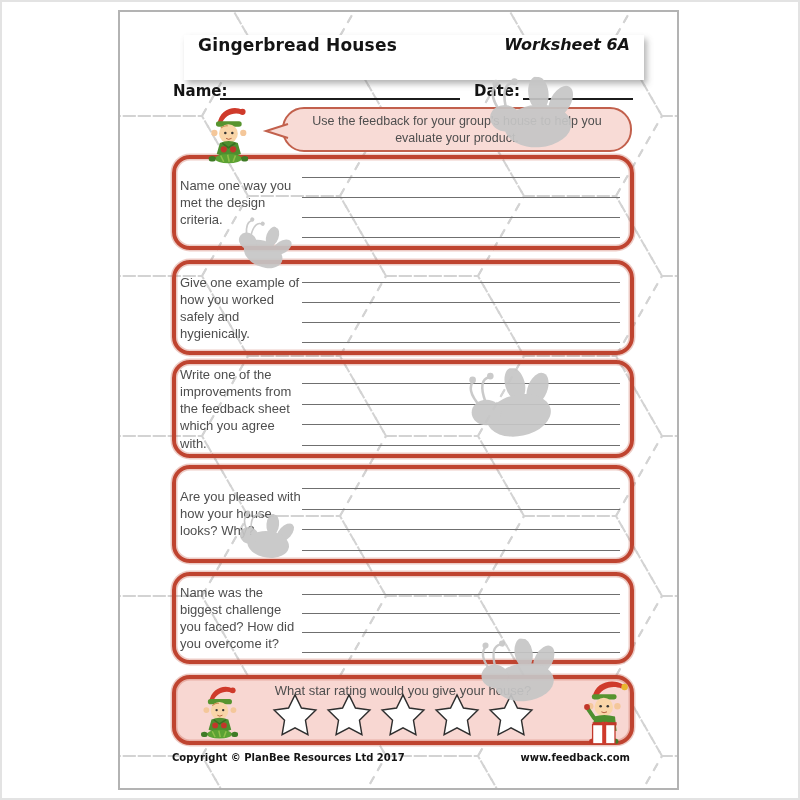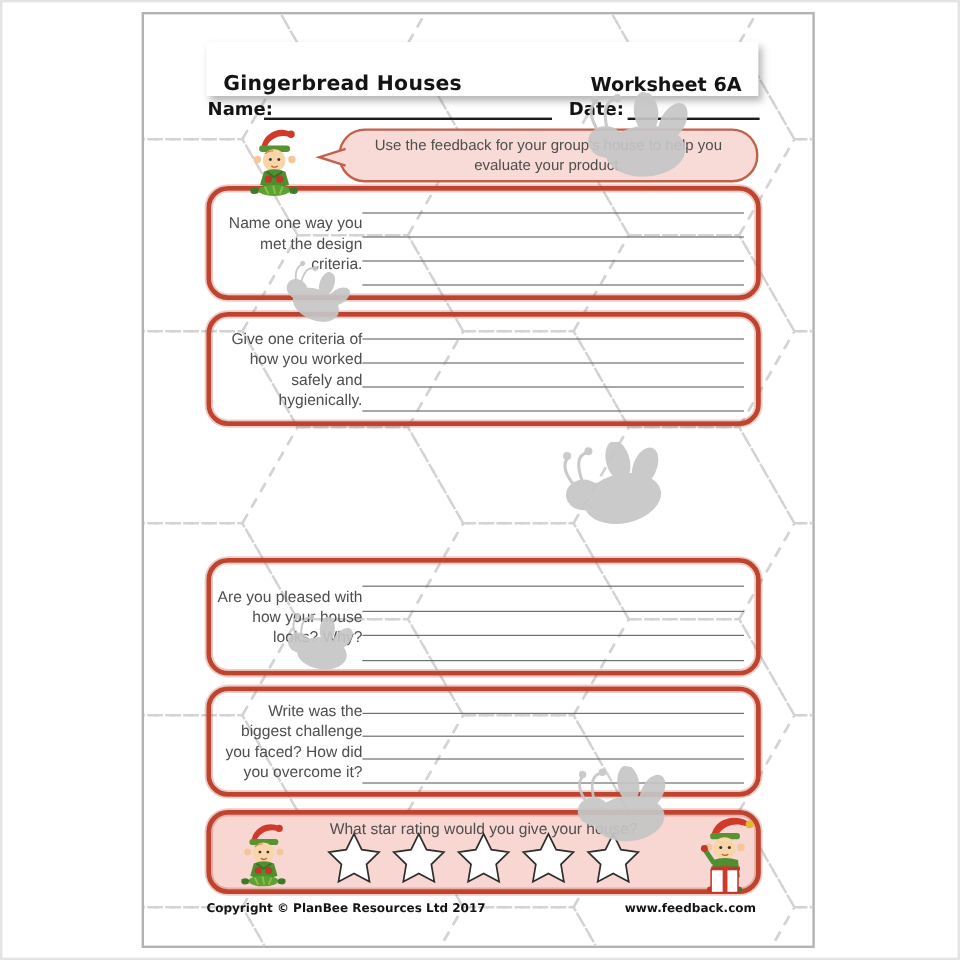--- a/index.html
+++ b/index.html
@@ -8,46 +8,46 @@
     font-family:"Liberation Sans", sans-serif;overflow:hidden;
   }
   .outer-frame{position:absolute;inset:0;border:2px solid #e3e3e3;pointer-events:none;z-index:40;}
   .page{
     position:absolute;left:118px;top:10px;width:561px;height:780px;
     background:#ffffff;border:2px solid #b3b3b3;box-sizing:border-box;overflow:hidden;
   }
   #hexlayer{position:absolute;left:0;top:0;width:100%;height:100%;z-index:0;}
   
   .header-box{
-    position:absolute;left:52px;top:23px;width:460px;height:45px;background:#ffffff;
-    box-shadow:3px 4px 6px rgba(90,90,90,.45);display:flex;align-items:flex-end;
+    position:absolute;left:64px;top:23px;width:460px;height:45px;background:#ffffff;
+    box-shadow:3px 4px 6px rgba(90,90,90,.45);display:flex;align-items:flex-start;
     justify-content:space-between;padding:0 14px;box-sizing:border-box;z-index:2;
   }
   .comic{font-family:"DejaVu Sans", sans-serif;font-weight:bold;color:#141414;}
   .wtitle{font-size:17px;letter-spacing:.2px;}
-  .wnum{font-size:16px;}
+  .wnum{font-size:16px;font-style:italic;}
   .field-label{position:absolute;top:70px;font-size:15px;z-index:2;}
   .uline{position:absolute;top:86px;border-bottom:2px solid #1c1c1c;z-index:2;}
   
   .bubble{
     position:absolute;left:162px;top:95px;width:350px;height:45px;background:#f8dbd6;
     border:2px solid #c2604c;border-radius:22px;display:flex;align-items:center;justify-content:center;
     text-align:center;font-size:12.5px;line-height:1.3;color:#4e4e4e;z-index:2;
     box-sizing:border-box;padding:2px 16px;
   }
   .bubble-tail{position:absolute;left:-21px;top:12px;overflow:visible;z-index:3;}
   
   .qbox{
     position:absolute;left:52px;width:462px;border:4px solid #bf4430;border-radius:18px;
     box-sizing:border-box;z-index:1;
     box-shadow:0 0 0 1.5px rgba(191,68,48,.28), inset 0 0 0 1.5px rgba(191,68,48,.28);
   }
   .qlabel{
     position:absolute;left:4px;width:122px;top:50%;transform:translateY(-50%);
-    text-align:right;font-size:13px;line-height:1.32;color:#4e4e4e;
+    text-align:left;font-size:13px;line-height:1.32;color:#4e4e4e;
   }
   .qlines{position:absolute;left:126px;right:10px;top:0;bottom:0;}
   .wline{position:absolute;left:0;right:0;border-top:1.2px solid #6f6f6f;}
   
   .starbox{
     position:absolute;left:52px;top:663px;width:462px;height:70px;background:#f8d7d2;
     border:4px solid #bf4430;border-radius:18px;box-sizing:border-box;z-index:1;
     box-shadow:0 0 0 1.5px rgba(191,68,48,.28), inset 0 0 0 1.5px rgba(191,68,48,.28);
   }
   .sprompt{position:absolute;top:4px;left:56px;right:56px;text-align:center;font-size:13px;color:#4e4e4e;}
@@ -211,39 +211,48 @@
   <div class="qbox" style="top:143px;height:95px">
     <div class="qlabel">Name one way you met the design criteria.</div>
     <div class="qlines">
         <div class="wline" style="top: 21%;"></div>
         <div class="wline" style="top: 44%;"></div>
         <div class="wline" style="top: 67%;"></div>
         <div class="wline" style="top: 90%;"></div>
       </div>
   </div>
   <div class="qbox" style="top:248px;height:95px">
-    <div class="qlabel">Give one criteria of how you worked safely and hygienically.</div>
+    <div class="qlabel">Give one example of how you worked safely and hygienically.</div>
+    <div class="qlines">
+        <div class="wline" style="top: 21%;"></div>
+        <div class="wline" style="top: 44%;"></div>
+        <div class="wline" style="top: 67%;"></div>
+        <div class="wline" style="top: 90%;"></div>
+      </div>
+  </div>
+  <div class="qbox" style="top:348px;height:98px">
+    <div class="qlabel">Write one of the improvements from the feedback sheet which you agree with.</div>
     <div class="qlines">
         <div class="wline" style="top: 21%;"></div>
         <div class="wline" style="top: 44%;"></div>
         <div class="wline" style="top: 67%;"></div>
         <div class="wline" style="top: 90%;"></div>
       </div>
   </div>
   <div class="qbox" style="top:453px;height:98px">
     <div class="qlabel">Are you pleased with how your house looks? Why?</div>
     <div class="qlines">
         <div class="wline" style="top: 21%;"></div>
         <div class="wline" style="top: 44%;"></div>
         <div class="wline" style="top: 67%;"></div>
         <div class="wline" style="top: 90%;"></div>
       </div>
   </div>
   <div class="qbox" style="top:560px;height:92px">
-    <div class="qlabel">Write was the biggest challenge you faced? How did you overcome it?</div>
+    <div class="qlabel">Name was the biggest challenge you faced? How did you overcome it?</div>
     <div class="qlines">
         <div class="wline" style="top: 21%;"></div>
         <div class="wline" style="top: 44%;"></div>
         <div class="wline" style="top: 67%;"></div>
         <div class="wline" style="top: 90%;"></div>
       </div>
   </div>
 
   <div class="starbox">
     <svg class="elf elf2" viewBox="0 0 60 82">

